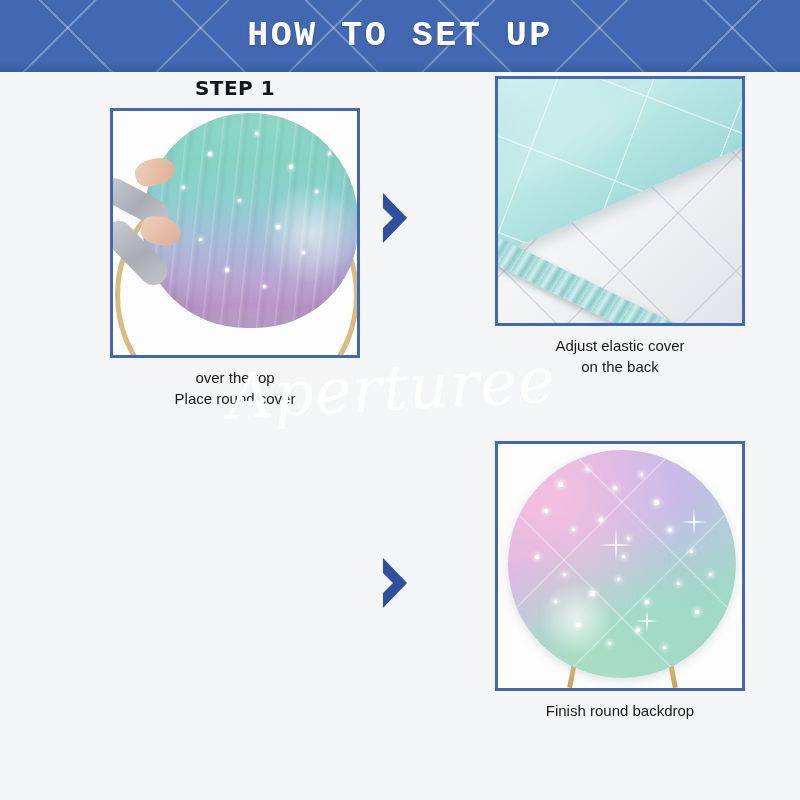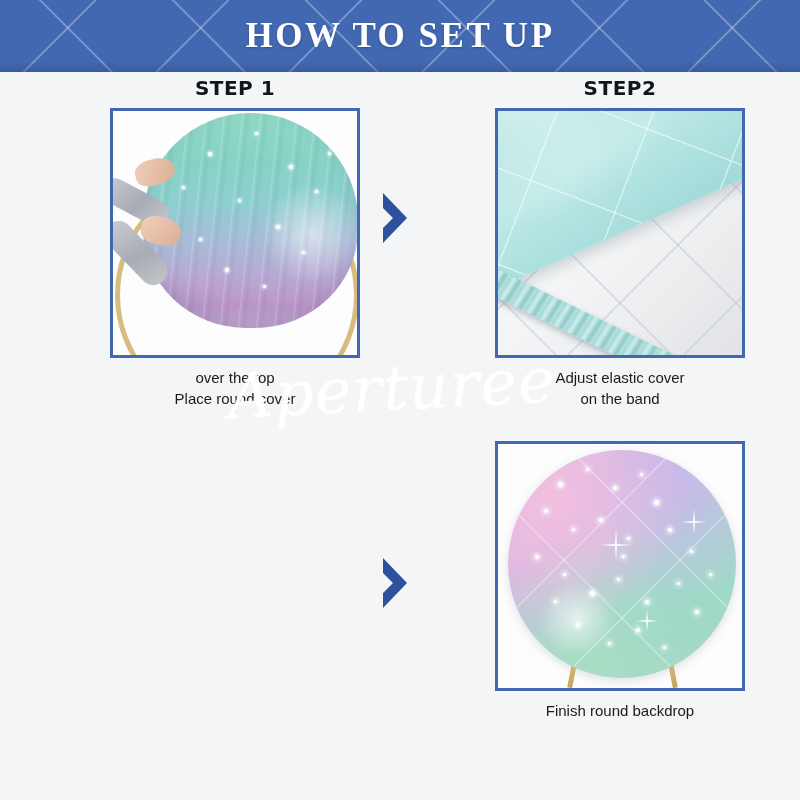--- a/index.html
+++ b/index.html
@@ -52,21 +52,21 @@
     background: linear-gradient(to bottom, rgba(40,70,130,0) 0%, rgba(40,70,130,0.35) 100%);
   }
   .header-title {
     position: absolute;
     left: 0; top: 0;
     width: 800px; height: 72px;
     display: flex;
     align-items: center;
     justify-content: center;
     color: #ffffff;
-    font-family: Liberation Serif, serif;
+    font-family: Liberation Mono, monospace;
     font-weight: bold;
     font-size: 35px;
     letter-spacing: 2.5px;
     text-shadow: 0 1px 2px rgba(20,40,90,0.35);
     white-space: nowrap;
   }
 
   
   .steps { position: absolute; left: 0; top: 72px; width: 800px; height: 568px; }
 
@@ -372,36 +372,35 @@
         <div class="p1-hand p1-hand2"></div>
       </div>
     </div>
     <div class="caption">
       <div>over the top</div>
       <div>Place round cover</div>
     </div>
   </div>
 
   <div class="cell col-r row-t">
-    <div class="step-label">STEP2</div>
     <div class="photo-frame">
       <div class="photo p2">
         <div class="p2-white">
           <div class="p2-white-quilt"></div>
         </div>
         <div class="p2-green"></div>
         <div class="p2-blue">
           <div class="p2-blue-quilt"></div>
         </div>
         <div class="p2-elastic"></div>
       </div>
     </div>
     <div class="caption">
       <div>Adjust elastic cover</div>
-      <div>on the band</div>
+      <div>on the back</div>
     </div>
   </div>
 
 
   <div class="cell col-r row-b">
     <div class="photo-frame">
       <div class="photo p4">
         <div class="p4-leg l"></div>
         <div class="p4-leg r"></div>
         <div class="p4-disc">

